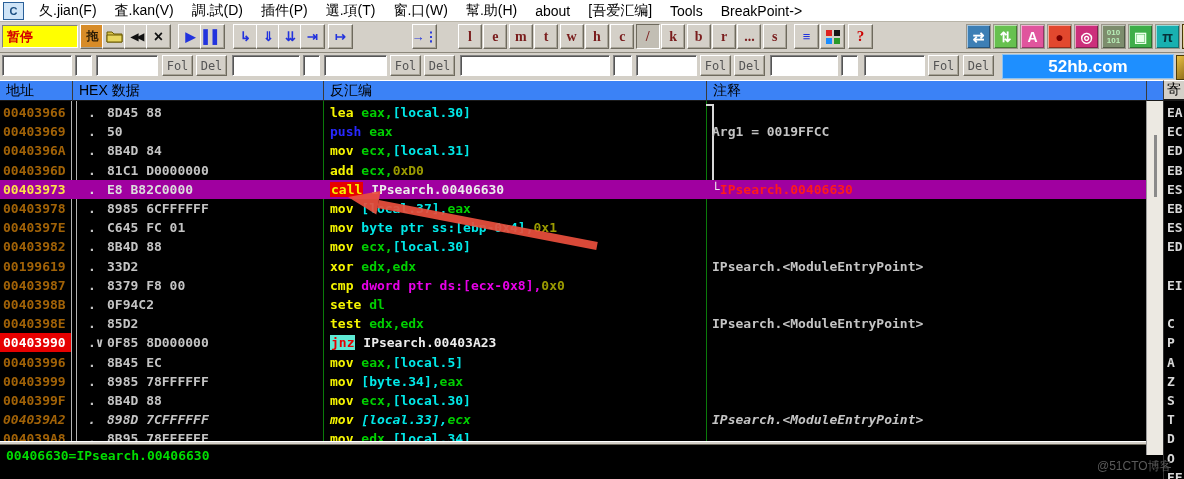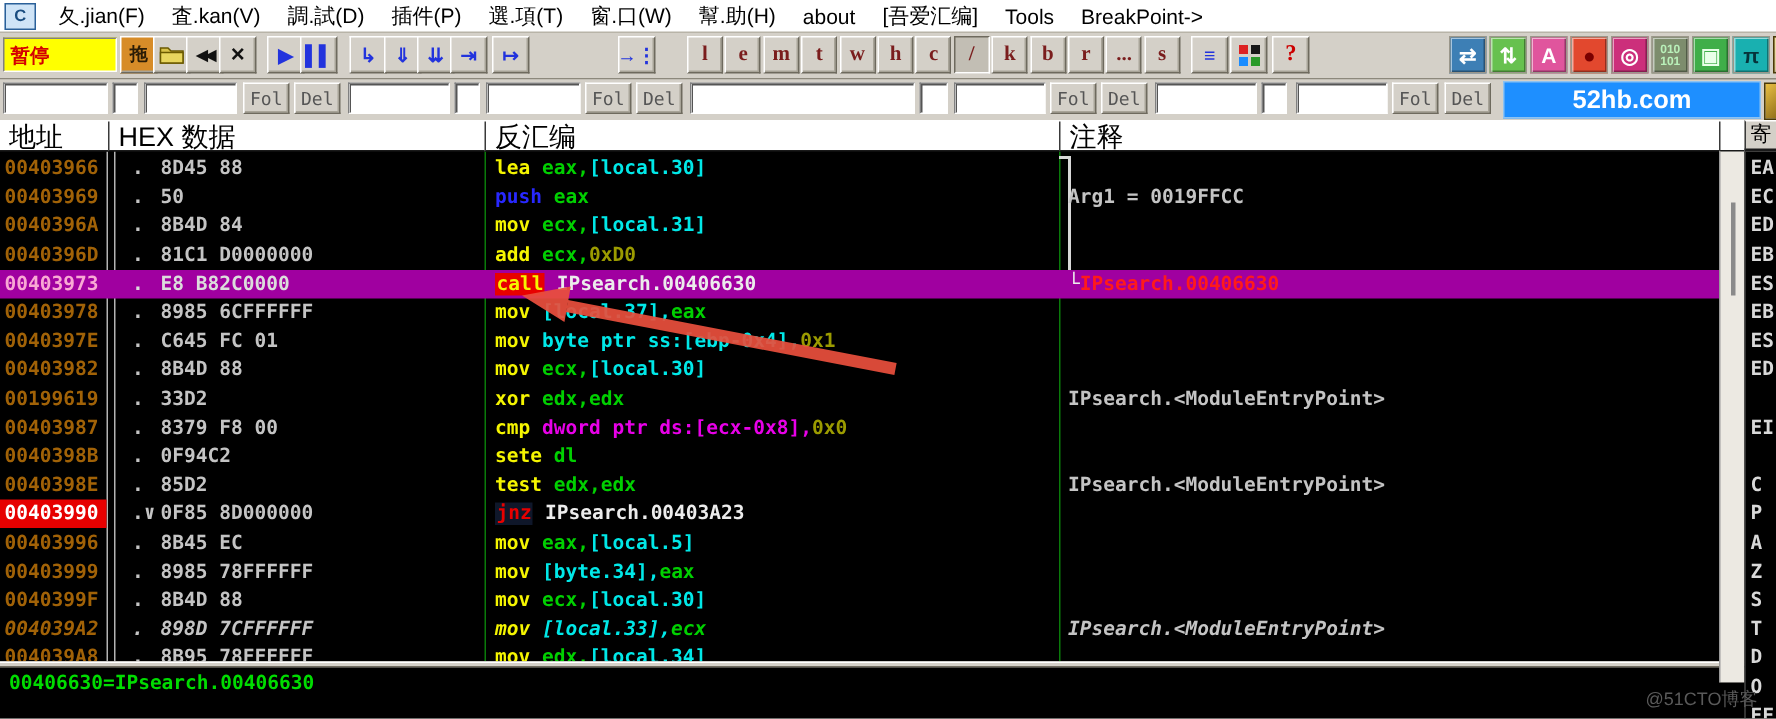--- a/index.html
+++ b/index.html
@@ -42,45 +42,45 @@
          box-sizing:border-box;}
   .sbtn{position:absolute;top:2px;height:21px;width:31px;background:#d4d0c8;border:1px solid;
         border-color:#ffffff #6e6a5e #6e6a5e #ffffff;box-shadow:inset -1px -1px 0 #a8a498;
         font-family:"DejaVu Sans Mono",monospace;font-size:12px;color:#555;
         display:flex;align-items:center;justify-content:center;box-sizing:border-box;cursor:default;}
   .brand{position:absolute;left:1002px;top:1px;width:172px;height:25px;background:var(--brand_blue,#1e8fff);
          color:#fff;font-weight:bold;font-size:17px;display:flex;align-items:center;justify-content:center;
          border:1px solid #8cc2f2;box-sizing:border-box;}
   .brandclip{position:absolute;left:1176px;top:2px;width:16px;height:23px;}
   
-  .cheads{position:absolute;left:0;top:80px;width:1184px;height:21px;background:#ffffff;
-          border-top:1px solid #fff;box-sizing:border-box;font-size:18px;color:#000;}
+  .cheads{position:absolute;left:0;top:80px;width:1184px;height:21px;background:#3b82f6;
+          border-top:1px solid #fff;box-sizing:border-box;font-size:14px;color:#000;}
   .chead{position:absolute;top:0;height:21px;display:flex;align-items:center;padding-left:6px;
          border-left:1px solid #3a3a3a;border-bottom:2px solid #1a1a1a;box-sizing:border-box;cursor:default;}
   
   .codearea{position:absolute;left:0;top:101px;width:1146px;height:340px;background:#000;
             overflow:hidden;font-family:"DejaVu Sans Mono",monospace;font-weight:bold;font-size:13px;}
   .vgreen{position:absolute;top:0;height:340px;width:1px;background:#0a7a0a;}
   .vdouble{position:absolute;left:71px;top:0;height:340px;width:4px;background:#000;
            border-left:1px solid #b4b4b4;border-right:1px solid #b4b4b4;}
   .crow{position:absolute;left:0;width:1146px;height:19px;line-height:19px;white-space:pre;cursor:default;}
   .crow.hl{background:var(--highlight_row,#a000a0);}
   .c-addr{position:absolute;left:3px;color:#a16207;}
   .c-addr.bp{left:0;padding-left:3px;width:68px;background:var(--breakpoint,#e60000);color:#ffffff;}
-  .hl .c-addr{color:#f9a8d4;}
+  .hl .c-addr{color:#fde047;}
   .c-dot{position:absolute;left:88px;color:#c4c4c4;}
   .c-hex{position:absolute;left:107px;color:#c4c4c4;}
   .hl .c-hex,.hl .c-dot{color:#dcdcdc;}
   .c-dis{position:absolute;left:330px;}
   .c-com{position:absolute;left:712px;}
   .mn{color:var(--mnemonic,#f5f500);} .psh{color:var(--push_blue,#2828ff);}
   .reg{color:var(--register_green,#00d000);} .stk{color:var(--stack_cyan,#00e8e8);}
   .mem{color:var(--memory_magenta,#e800e8);} .imm{color:var(--immediate_olive,#9b9b00);}
   .wht{color:#ececec;} .gray{color:#c4c4c4;} .red{color:#ff1a1a;}
-  .jmp{color:#e80000;background:#0f172a;padding:0 1px;}
+  .jmp{color:#e80000;background:#5eead4;padding:0 1px;}
   .callhl{color:#f5f500;background:#e80000;padding:0 1px;}
   .jline{position:absolute;left:712px;top:3px;width:2px;height:87px;background:#d8d8d8;}
   .jtick{position:absolute;left:706px;top:3px;width:8px;height:2px;background:#d8d8d8;}
   
   .hsep{position:absolute;left:0;top:441px;width:1163px;height:4px;background:#d4d0c8;
         border-top:1px solid #ffffff;border-bottom:1px solid #6e6a5e;box-sizing:border-box;}
   .infopane{position:absolute;left:0;top:445px;width:1146px;height:34px;background:#000;
             font-family:"DejaVu Sans Mono",monospace;font-weight:bold;font-size:13px;
             color:var(--info_green,#00dc00);padding:3px 0 0 6px;box-sizing:border-box;}
   .vscroll{position:absolute;left:1146px;top:101px;width:17px;height:354px;background:#ece9e2;

